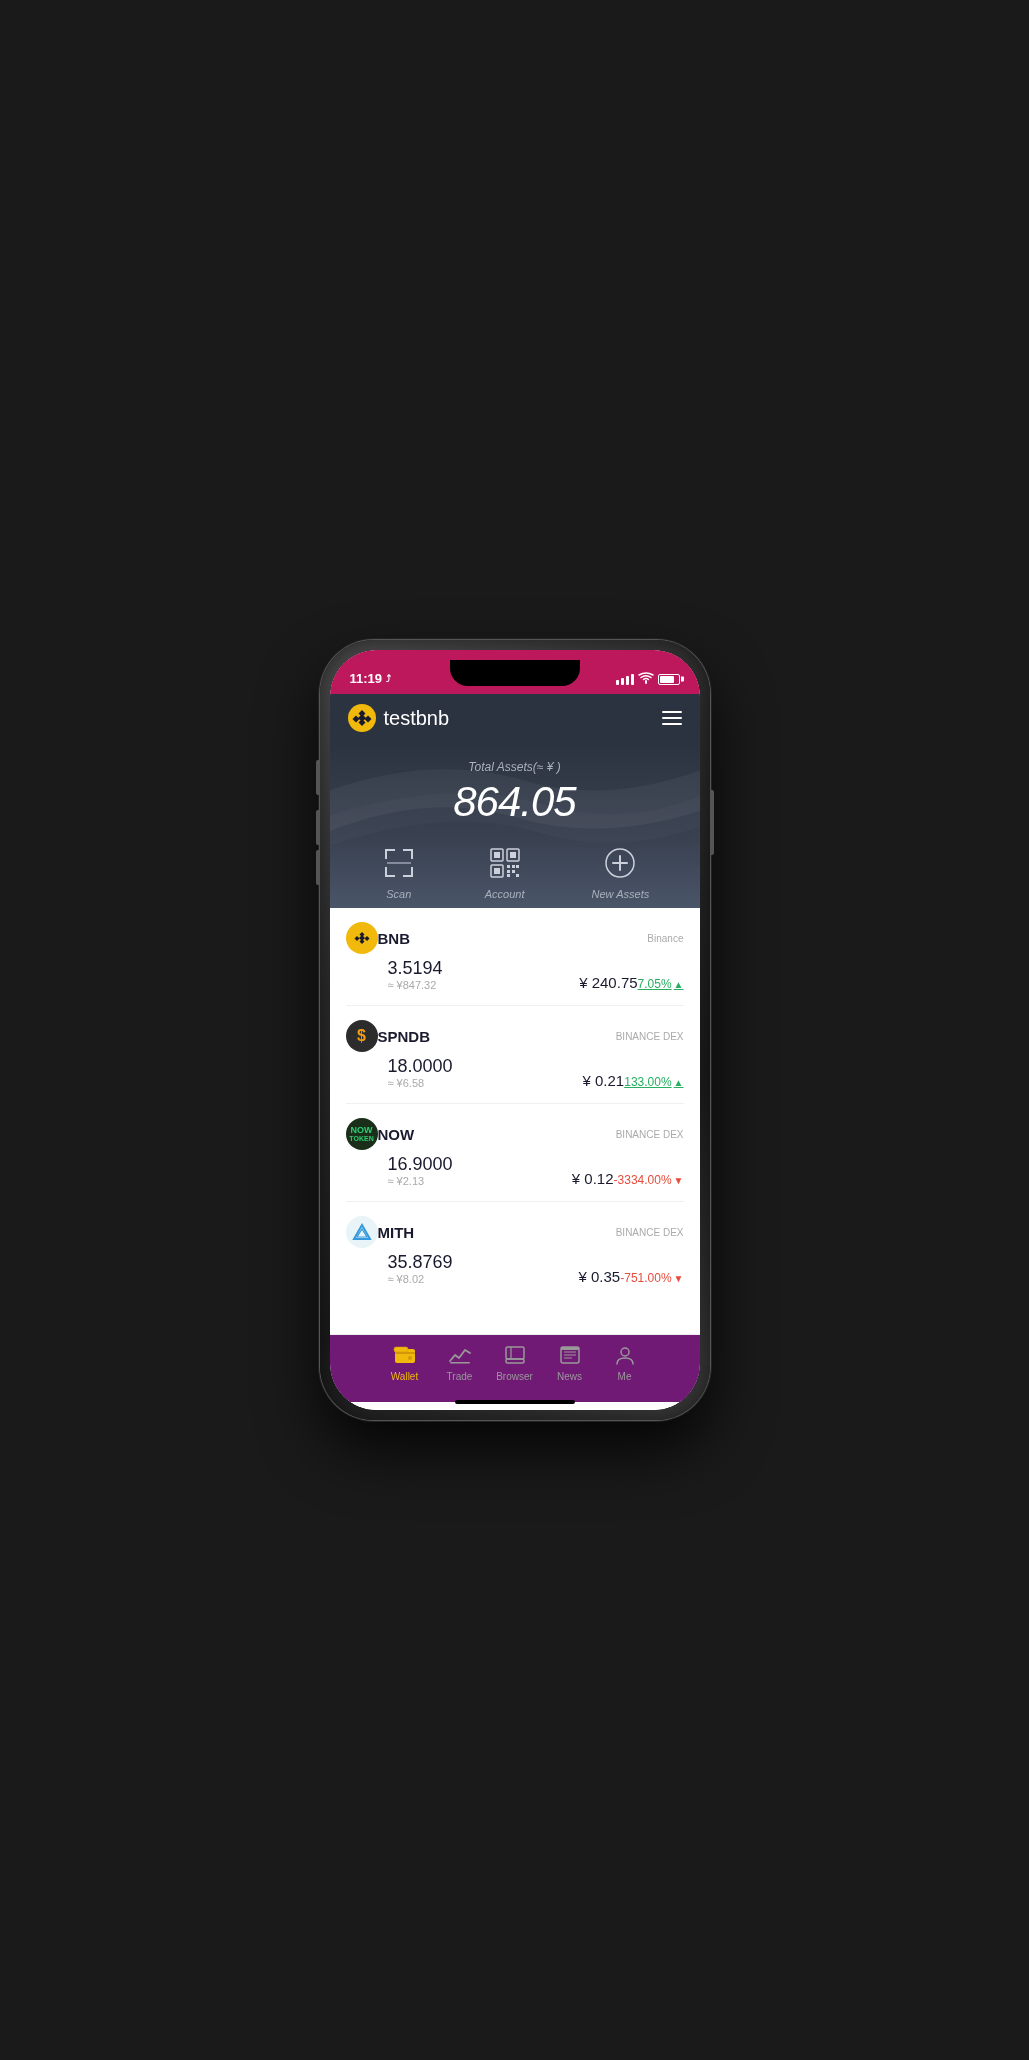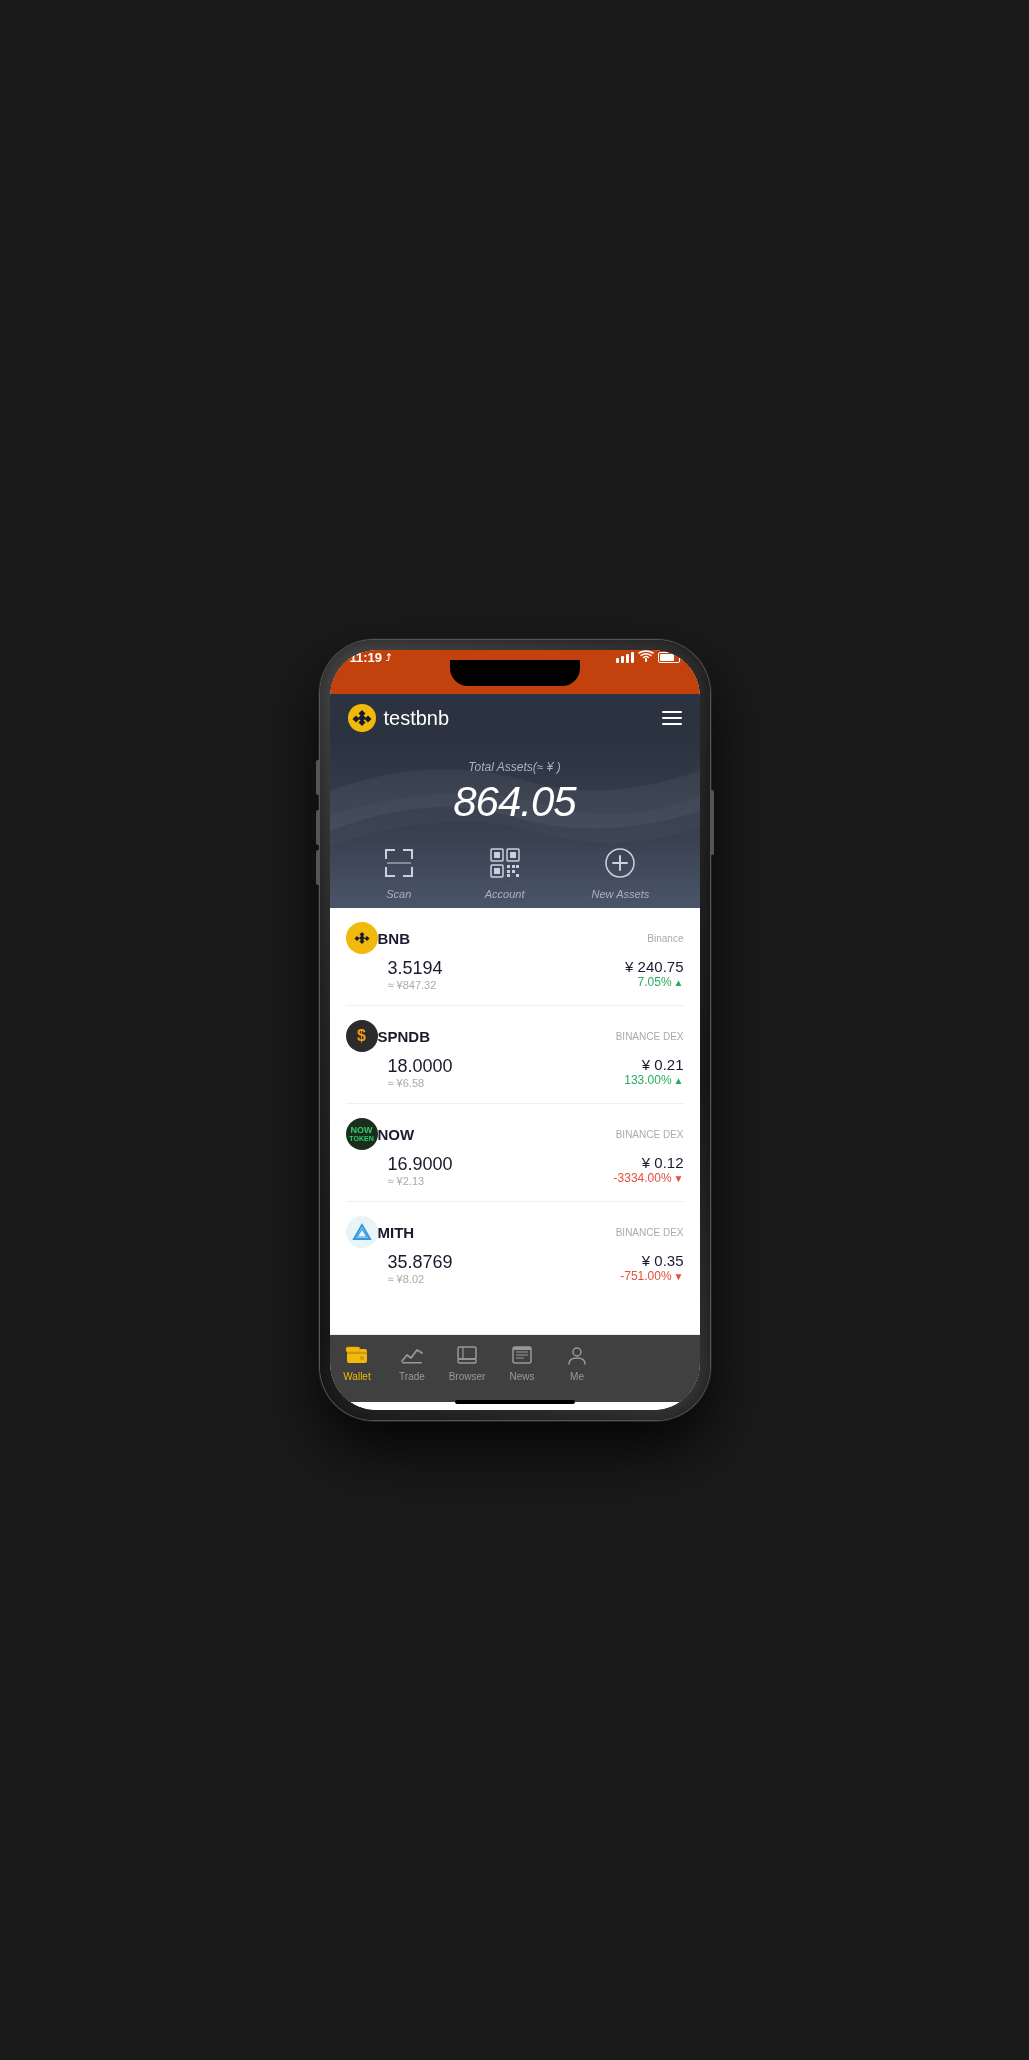--- a/index.html
+++ b/index.html
@@ -77,23 +77,23 @@
       width: 130px;
       height: 26px;
       background: #000;
       border-radius: 0 0 18px 18px;
       z-index: 100;
     }
 
     
     .status-bar {
       height: 44px;
-      background: #c2410c;
-      display: flex;
-      align-items: flex-start;
+      background: #be185d;
+      display: flex;
+      align-items: flex-end;
       justify-content: space-between;
       padding: 0 20px 8px;
       flex-shrink: 0;
     }
 
     .status-time {
       color: #fff;
       font-size: 13px;
       font-weight: 600;
       display: flex;
@@ -326,51 +326,50 @@
       color: #1a1a2e;
     }
 
     .asset-fiat {
       font-size: 11px;
       color: #aaa;
     }
 
     .asset-price-wrap {
       display: flex;
-      flex-direction: column;
       align-items: flex-end;
     }
 
     .asset-price {
       font-size: 15px;
       font-weight: 500;
       color: #1a1a2e;
       text-align: right;
     }
 
     .asset-change {
       font-size: 12px;
       font-weight: 500;
       display: flex;
       align-items: center;
       gap: 2px;
     }
 
-    .asset-change.positive { color: #27ae60; }
+    .asset-change.positive { color: #27ae60; text-decoration: underline; }
     .asset-change.negative { color: #e74c3c; }
 
     .arrow-up { color: #27ae60; font-size: 10px; }
     .arrow-down { color: #e74c3c; font-size: 10px; }
 
     
     .bottom-nav {
-      background: #404040;
+      background: #701a75;
       border-top: 1px solid #eee;
       display: flex;
-      justify-content: flex-start;
+      justify-content: center;
       padding: 8px 0 20px;
       flex-shrink: 0;
     }
 
     .nav-item {
       display: flex;
       flex-direction: column;
       align-items: center;
       gap: 4px;
       cursor: pointer;

